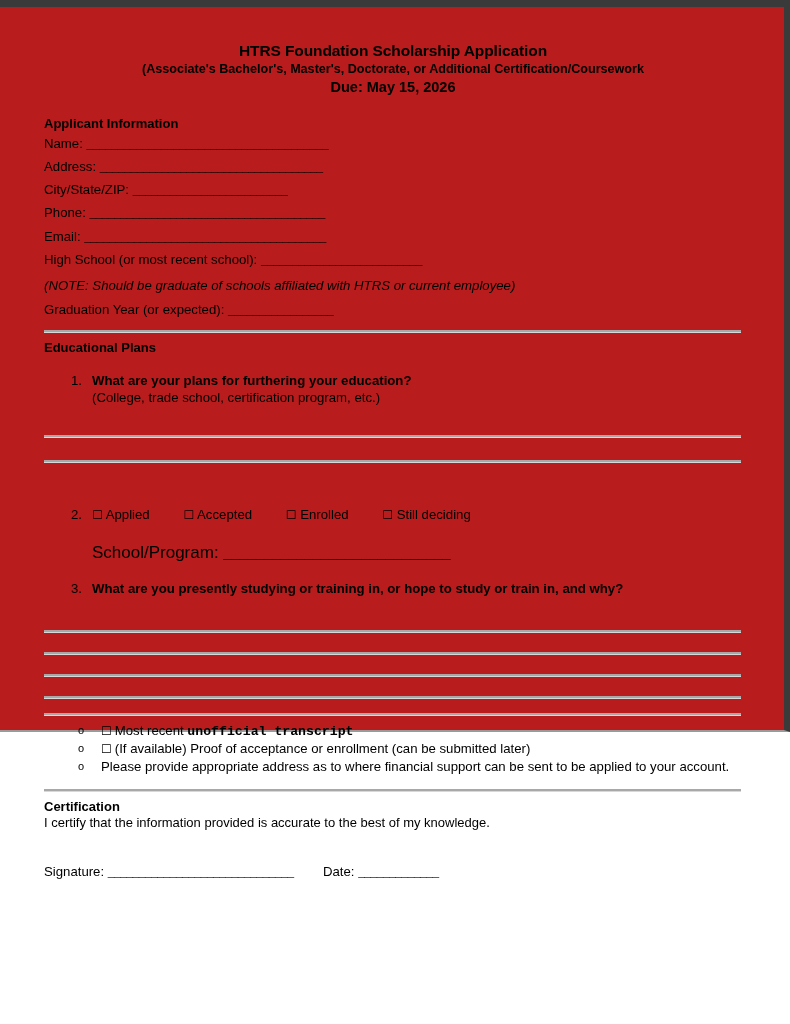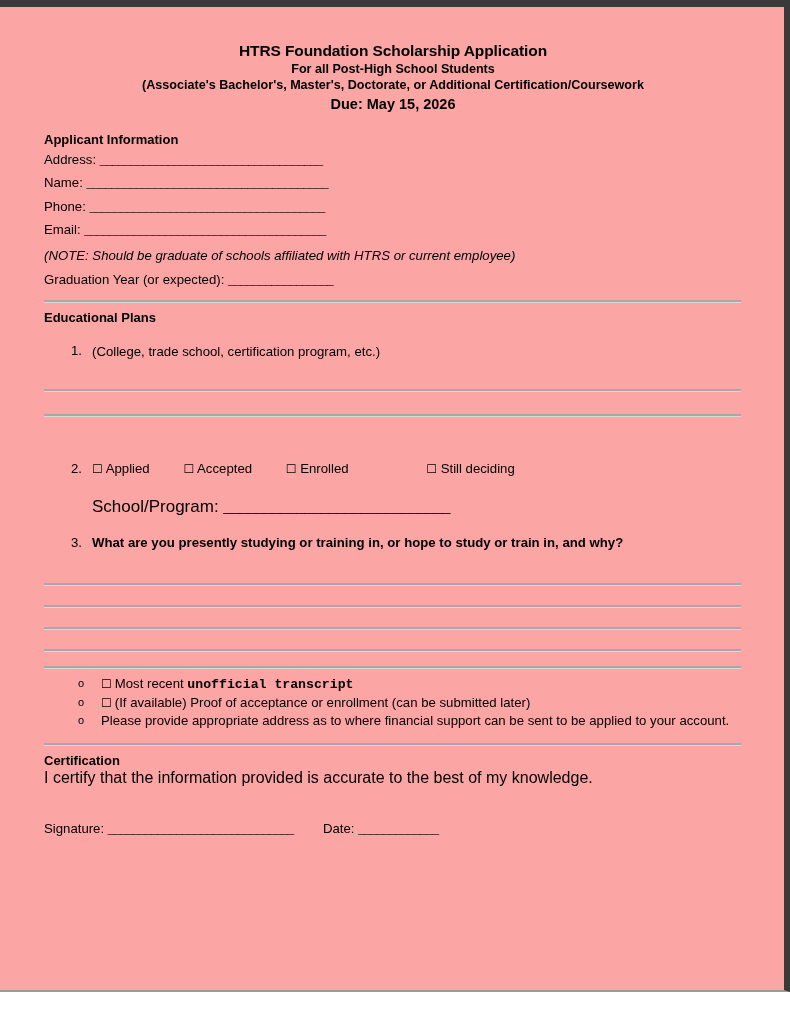--- a/index.html
+++ b/index.html
@@ -13,22 +13,22 @@
     font-family: "Liberation Sans", sans-serif;
     color: #000000;
     overflow: hidden;
   }
 
   
   .page {
     position: relative;
     box-sizing: border-box;
     width: 790px;
-    height: 992px;
-    background: #fca5a5;
+    height: 732px;
+    background: #b91c1c;
     border-top: 7px solid #3a3a3a;
     border-right: 6px solid #3a3a3a;
     border-bottom: 2px solid #9a9a9a;
     border-left: 0;
   }
   .page-inner {
     box-sizing: border-box;
     padding: 34px 42px 0 44px;
     height: 100%;
   }
@@ -128,21 +128,21 @@
     width: 697px;
   }
 
   
   .checkrow {
     font-size: 13.2px;
     white-space: nowrap;
     margin: 0;
   }
   .checkrow .opt { margin-right: 30px; display: inline-block; }
-  .checkrow .opt:last-child { margin-right: 0; margin-left: 44px; }
+  .checkrow .opt:last-child { margin-right: 0; }
   .cbox {
     font-family: "DejaVu Sans", sans-serif;
     font-size: 12px;
     line-height: 1;
   }
 
   .subfield {
     font-size: 17px;
     white-space: nowrap;
   }
@@ -174,21 +174,21 @@
     left: 34px;
     top: 0;
     font-size: 11px;
     line-height: 1.45;
   }
   ul.attach .cbox { margin-right: 3px; }
   .bold { font-weight: bold; font-family: Liberation Mono, monospace; }
 
   
   .cert-line {
-    font-size: 16px;
+    font-size: 13px;
     margin: 0;
   }
   .sig-row {
     font-size: 13.2px;
     white-space: nowrap;
   }
   .sig-row .rule {
     font-family: "Liberation Serif", serif;
     letter-spacing: -0.4px;
     margin-top: 28px;
@@ -196,63 +196,71 @@
   .gap-sig { display: inline-block; width: 22px; }
 </style>
 </head>
 <body>
 
 <div class="page">
   <div class="page-inner">
 
     <div class="title-block">
       <div class="title-main">HTRS Foundation Scholarship Application</div>
-      <div class="title-sub">For all Post-High School Students</div>
       <div class="title-paren">(Associate's Bachelor's, Master's, Doctorate, or Additional Certification/Coursework</div>
       <div class="title-due">Due: May 15, 2026</div>
     </div>
 
     <div class="section-head">Applicant Information</div>
 
     <div class="field-row">
+      <span>Name:</span>
+      <span class="rule">_______________________________________</span>
+    </div>
+
+    <div class="field-row">
       <span>Address:</span>
       <span class="rule">____________________________________</span>
     </div>
 
     <div class="field-row">
-      <span>Name:</span>
-      <span class="rule">_______________________________________</span>
-    </div>
-
+      <span>City/State/ZIP:</span>
+      <span class="rule">_________________________</span>
+    </div>
 
     <div class="field-row">
       <span>Phone:</span>
       <span class="rule">______________________________________</span>
     </div>
 
     <div class="field-row">
       <span>Email:</span>
       <span class="rule">_______________________________________</span>
     </div>
 
+    <div class="field-row">
+      <span>High School (or most recent school):</span>
+      <span class="rule">__________________________</span>
+    </div>
 
     <div class="note-line">(NOTE: Should be graduate of schools affiliated with HTRS or current employee)</div>
 
     <div class="field-row" style="margin-bottom:14px;">
       <span>Graduation Year (or expected):</span>
       <span class="rule">_________________</span>
     </div>
 
     <div class="section-rule"></div>
     <div class="section-head" style="margin-bottom:18px;">Educational Plans</div>
 
     <ol class="qlist">
 
       <li>
         <span class="qnum">1.</span>
+        <div class="q-text">What are your plans for furthering your education?</div>
         <div class="q-sub">(College, trade school, certification program, etc.)</div>
       </li>
     </ol>
 
     <div style="height:25px;"></div>
     <div class="answer-rule"></div>
     <div style="height:22px;"></div>
     <div class="answer-rule"></div>
 
     <div style="height:25px;"></div>

